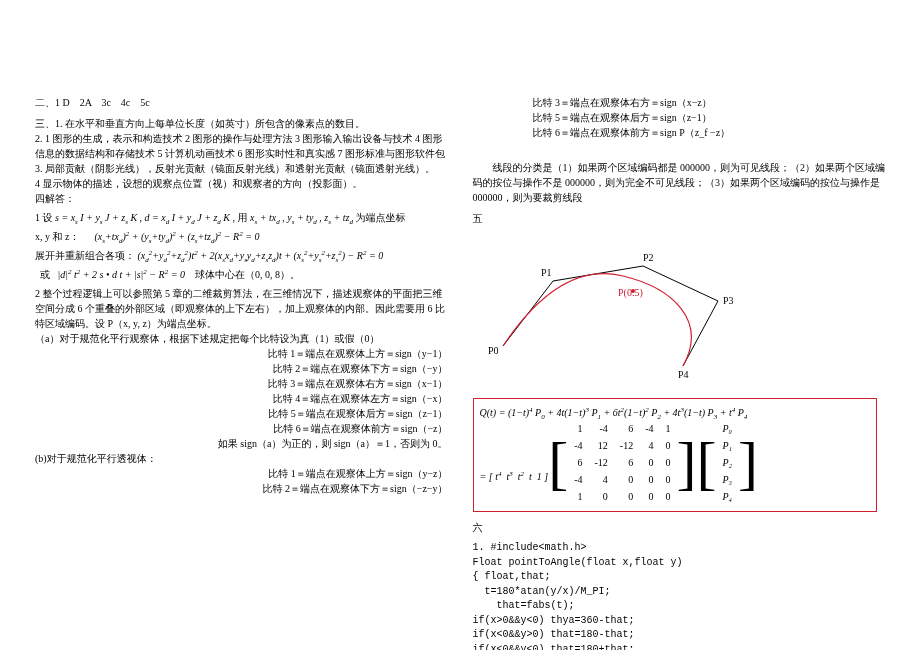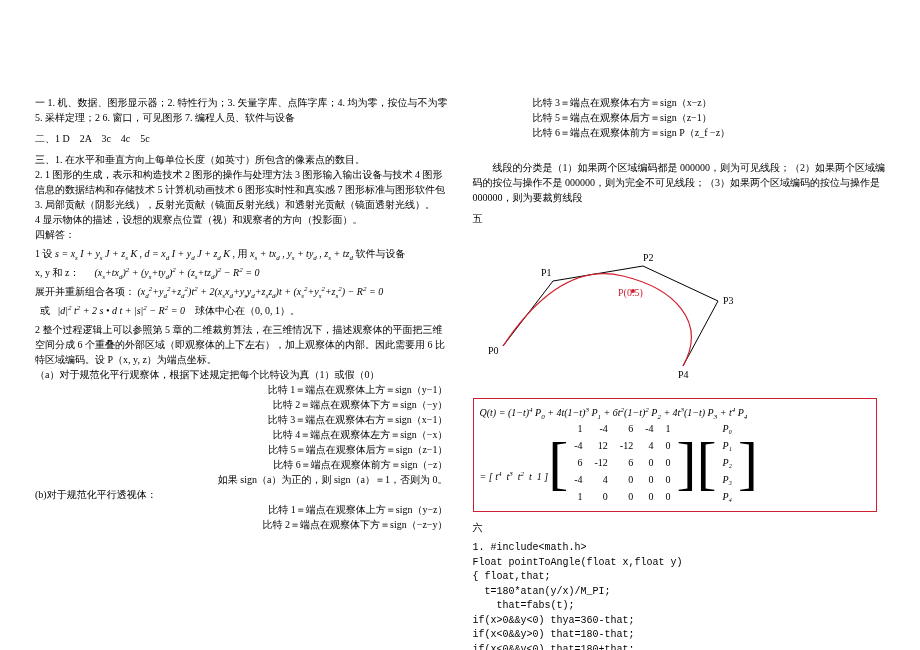--- a/index.html
+++ b/index.html
@@ -52,52 +52,51 @@
   table.matrix td { padding: 1px 6px; text-align:right; }
   .brL, .brR { font-size: 60px; line-height: 60px; font-family:"Times New Roman",serif; font-style:normal; }
   .mono { font-family:"Courier New", monospace; font-size:10px; line-height:1.45; white-space:pre; }
 </style>
 </head>
 <body>
 
 <div class="page">
 
   <div class="col col-left">
-    <div class="block line">一 1. 机、数据、图形显示器；2. 特性行为；3. 矢量字库、点阵字库；4. 均为零，按位与不为零 5. 采样定理；2 6. 窗口，可见图形 7. 编程人员、软件与设备</div>
     <div class="block line">二、1 D　2A　3c　4c　5c</div>
     <div class="line">三、1. 在水平和垂直方向上每单位长度（如英寸）所包含的像素点的数目。</div>
     <div class="line">2. 1 图形的生成，表示和构造技术 2 图形的操作与处理方法 3 图形输入输出设备与技术 4 图形信息的数据结构和存储技术 5 计算机动画技术 6 图形实时性和真实感 7 图形标准与图形软件包</div>
     <div class="line">3. 局部贡献（阴影光线），反射光贡献（镜面反射光线）和透射光贡献（镜面透射光线）。</div>
     <div class="line">4 显示物体的描述，设想的观察点位置（视）和观察者的方向（投影面）。</div>
     <div class="line">四解答：</div>
 
     <div class="mathblock">
       <span class="n">1 设 </span>
       <span>s = x<sub>s</sub> I + y<sub>s</sub> J + z<sub>s</sub> K</span>
       <span class="n">, </span>
       <span>d = x<sub>d</sub> I + y<sub>d</sub> J + z<sub>d</sub> K</span>
       <span class="n"> , 用 </span>
       <span>x<sub>s</sub> + tx<sub>d</sub> , y<sub>s</sub> + ty<sub>d</sub> , z<sub>s</sub> + tz<sub>d</sub></span>
-      <span class="n"> 软件与设备</span>
+      <span class="n"> 为端点坐标</span>
     </div>
 
     <div class="mathblock">
       <span class="n">x, y 和 z：</span>
       &nbsp;&nbsp;&nbsp;&nbsp;
       <span>(x<sub>s</sub>+tx<sub>d</sub>)<sup>2</sup> + (y<sub>s</sub>+ty<sub>d</sub>)<sup>2</sup> + (z<sub>s</sub>+tz<sub>d</sub>)<sup>2</sup> − R<sup>2</sup> = 0</span>
     </div>
 
     <div class="mathblock">
       <span class="n">展开并重新组合各项：</span>
       <span>(x<sub>d</sub><sup>2</sup>+y<sub>d</sub><sup>2</sup>+z<sub>d</sub><sup>2</sup>)t<sup>2</sup> + 2(x<sub>s</sub>x<sub>d</sub>+y<sub>s</sub>y<sub>d</sub>+z<sub>s</sub>z<sub>d</sub>)t + (x<sub>s</sub><sup>2</sup>+y<sub>s</sub><sup>2</sup>+z<sub>s</sub><sup>2</sup>) − R<sup>2</sup> = 0</span>
     </div>
 
     <div class="mathblock">
       &nbsp;&nbsp;<span class="n">或</span>&nbsp;&nbsp;
-      <span>|d|<sup>2</sup> t<sup>2</sup> + 2 s • d t + |s|<sup>2</sup> − R<sup>2</sup> = 0　<span class="n">球体中心在（0, 0, 1）。</span></span>
+      <span>|d|<sup>2</sup> t<sup>2</sup> + 2 s • d t + |s|<sup>2</sup> − R<sup>2</sup> = 0　<span class="n">球体中心在（0, 0, 8）。</span></span>
     </div>
 
     <div class="line">2 整个过程逻辑上可以参照第 5 章的二维裁剪算法，在三维情况下，描述观察体的平面把三维空间分成 6 个重叠的外部区域（即观察体的上下左右），加上观察体的内部。因此需要用 6 比特区域编码。设 P（x, y, z）为端点坐标。</div>
     <div class="line">（a）对于规范化平行观察体，根据下述规定把每个比特设为真（1）或假（0）</div>
     <div class="line indent1">比特 1＝端点在观察体上方＝sign（y−1）</div>
     <div class="line indent1">比特 2＝端点在观察体下方＝sign（−y）</div>
     <div class="line indent1">比特 3＝端点在观察体右方＝sign（x−1）</div>
     <div class="line indent1">比特 4＝端点在观察体左方＝sign（−x）</div>
     <div class="line indent1">比特 5＝端点在观察体后方＝sign（z−1）</div>
     <div class="line indent1">比特 6＝端点在观察体前方＝sign（−z）</div>

